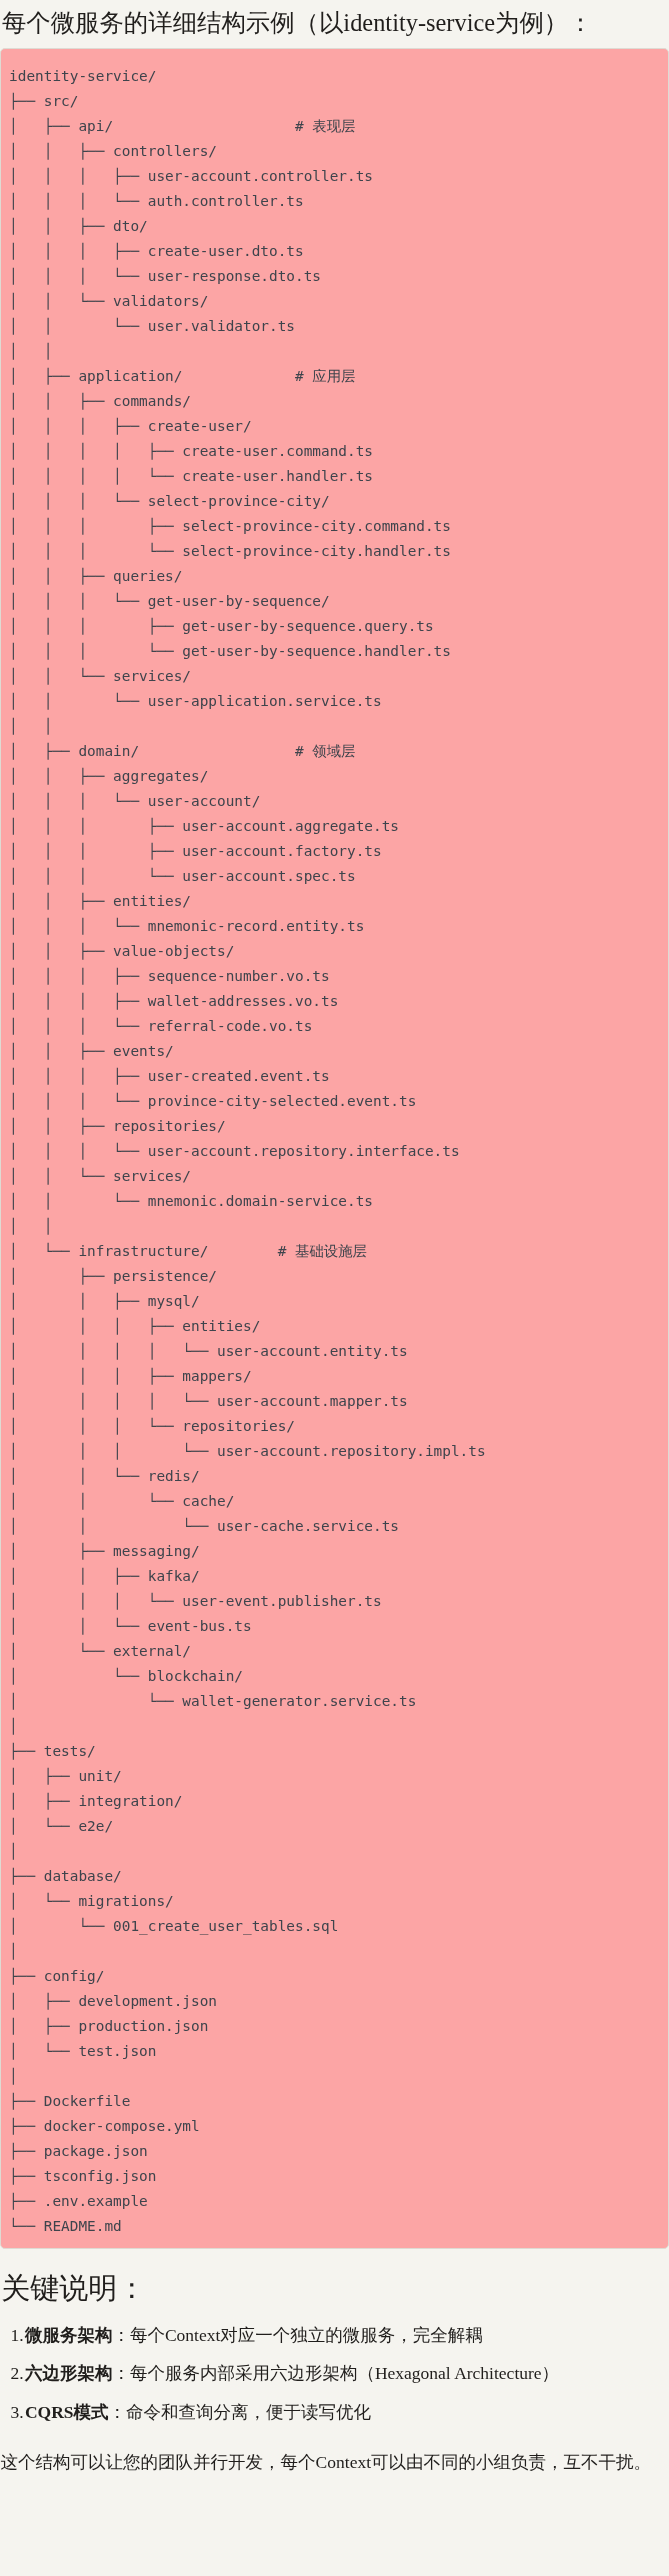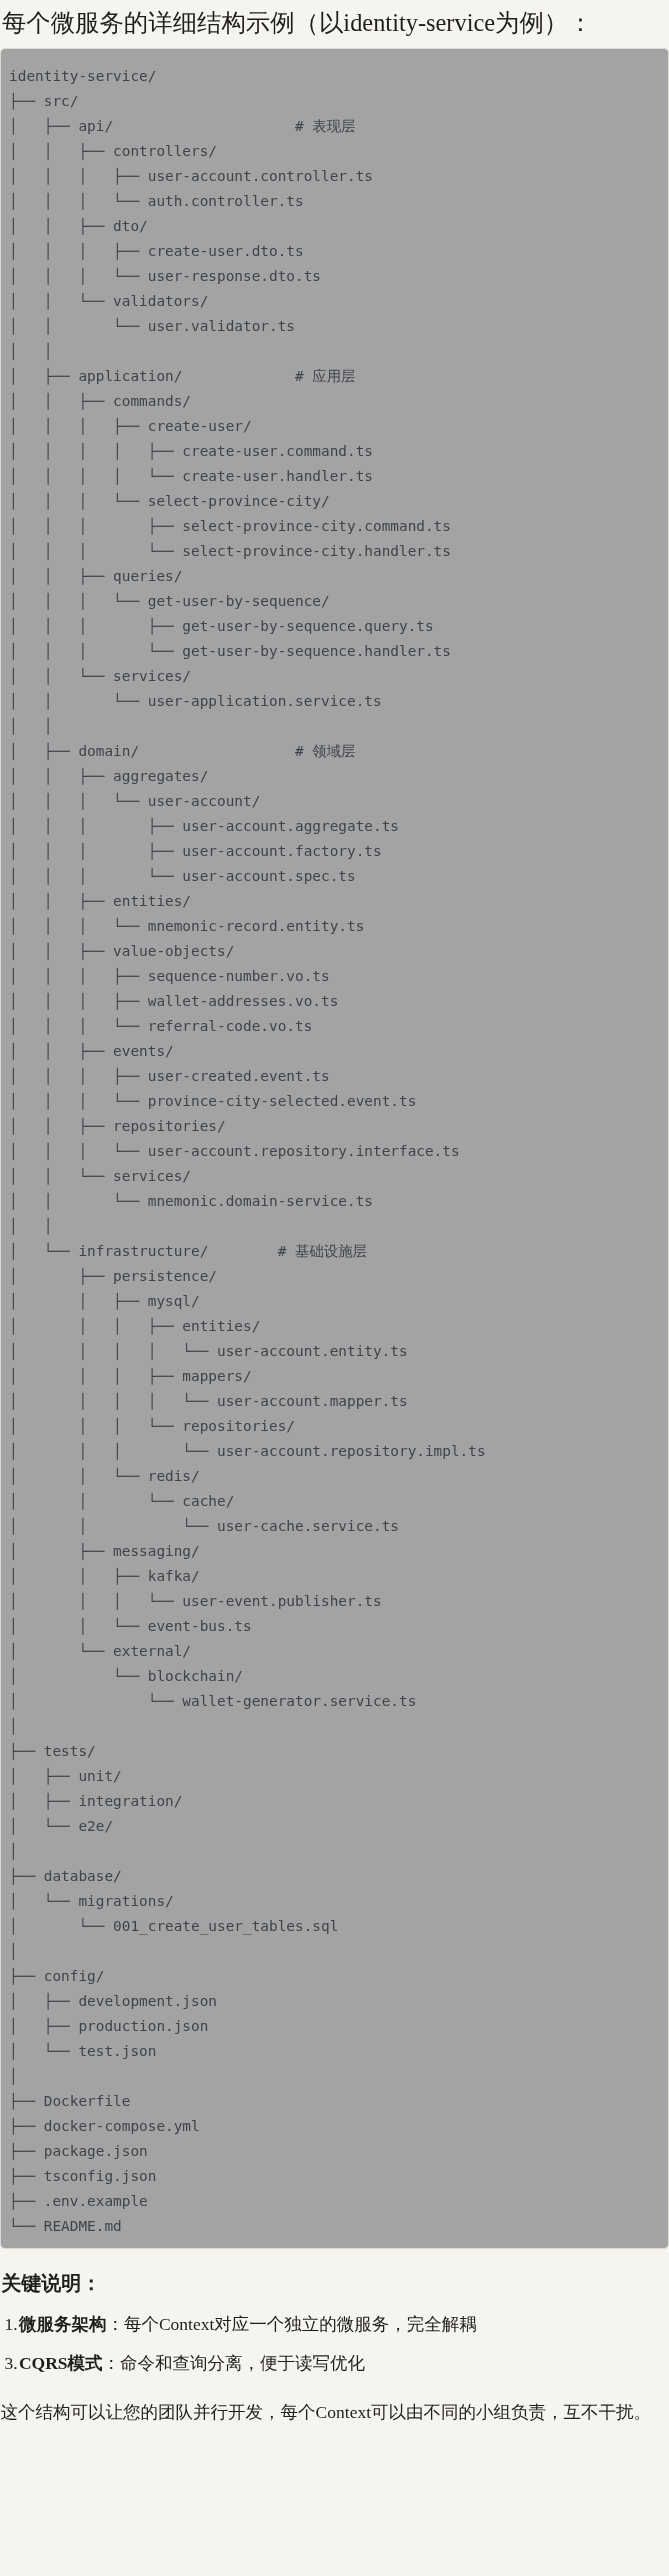--- a/index.html
+++ b/index.html
@@ -12,43 +12,43 @@
     box-sizing: border-box;
   }
   .page-title {
     font-size: 24.4px;
     font-weight: normal;
     line-height: 1.2;
     margin: 0 3.8px 11.3px 1.9px;
     letter-spacing: 0;
   }
   .code-block {
-    background: #a3a3a3;
+    background: #fca5a5;
     border: 0.6px solid #DEDBD3;
     border-radius: 5px;
     margin: 0;
     padding: 15px 7.5px 8.8px 8.1px;
     overflow: hidden;
   }
   .code-block code {
     display: block;
     font-family: "DejaVu Sans Mono", monospace;
     font-size: 14.4px;
     line-height: 25px;
     color: #3E444C;
     white-space: pre;
   }
   .notes-heading {
-    font-size: 20px;
-    font-weight: bold;
+    font-size: 29px;
+    font-weight: normal;
     margin: 22.5px 0 17.5px 1.3px;
     line-height: 1.2;
   }
   .notes-list {
-    margin: 2px;
+    margin: 8px;
     padding: 0 0 0 2.5px;
     list-style: none;
   }
   .notes-list li {
     font-size: 17.5px;
     line-height: 1.35;
     margin: 0 0 15px 0;
   }
   .note-num { margin-right: 1.3px; }
   .note-term { font-weight: bold; }
@@ -150,19 +150,20 @@
 ├── docker-compose.yml
 ├── package.json
 ├── tsconfig.json
 ├── .env.example
 └── README.md</code></pre>
 
   <h2 class="notes-heading">关键说明：</h2>
 
   <ol class="notes-list">
     <li><span class="note-num">1.</span><span class="note-term">微服务架构</span><span class="note-text">：每个Context对应一个独立的微服务，完全解耦</span></li>
+    <li><span class="note-num">2.</span><span class="note-term">六边形架构</span><span class="note-text">：每个服务内部采用六边形架构（Hexagonal Architecture）</span></li>
     <li><span class="note-num">3.</span><span class="note-term">CQRS模式</span><span class="note-text">：命令和查询分离，便于读写优化</span></li>
   </ol>
 
   <p class="closing-paragraph">这个结构可以让您的团队并行开发，每个Context可以由不同的小组负责，互不干扰。</p>
 
 </main>
 
 
 </body></html>

